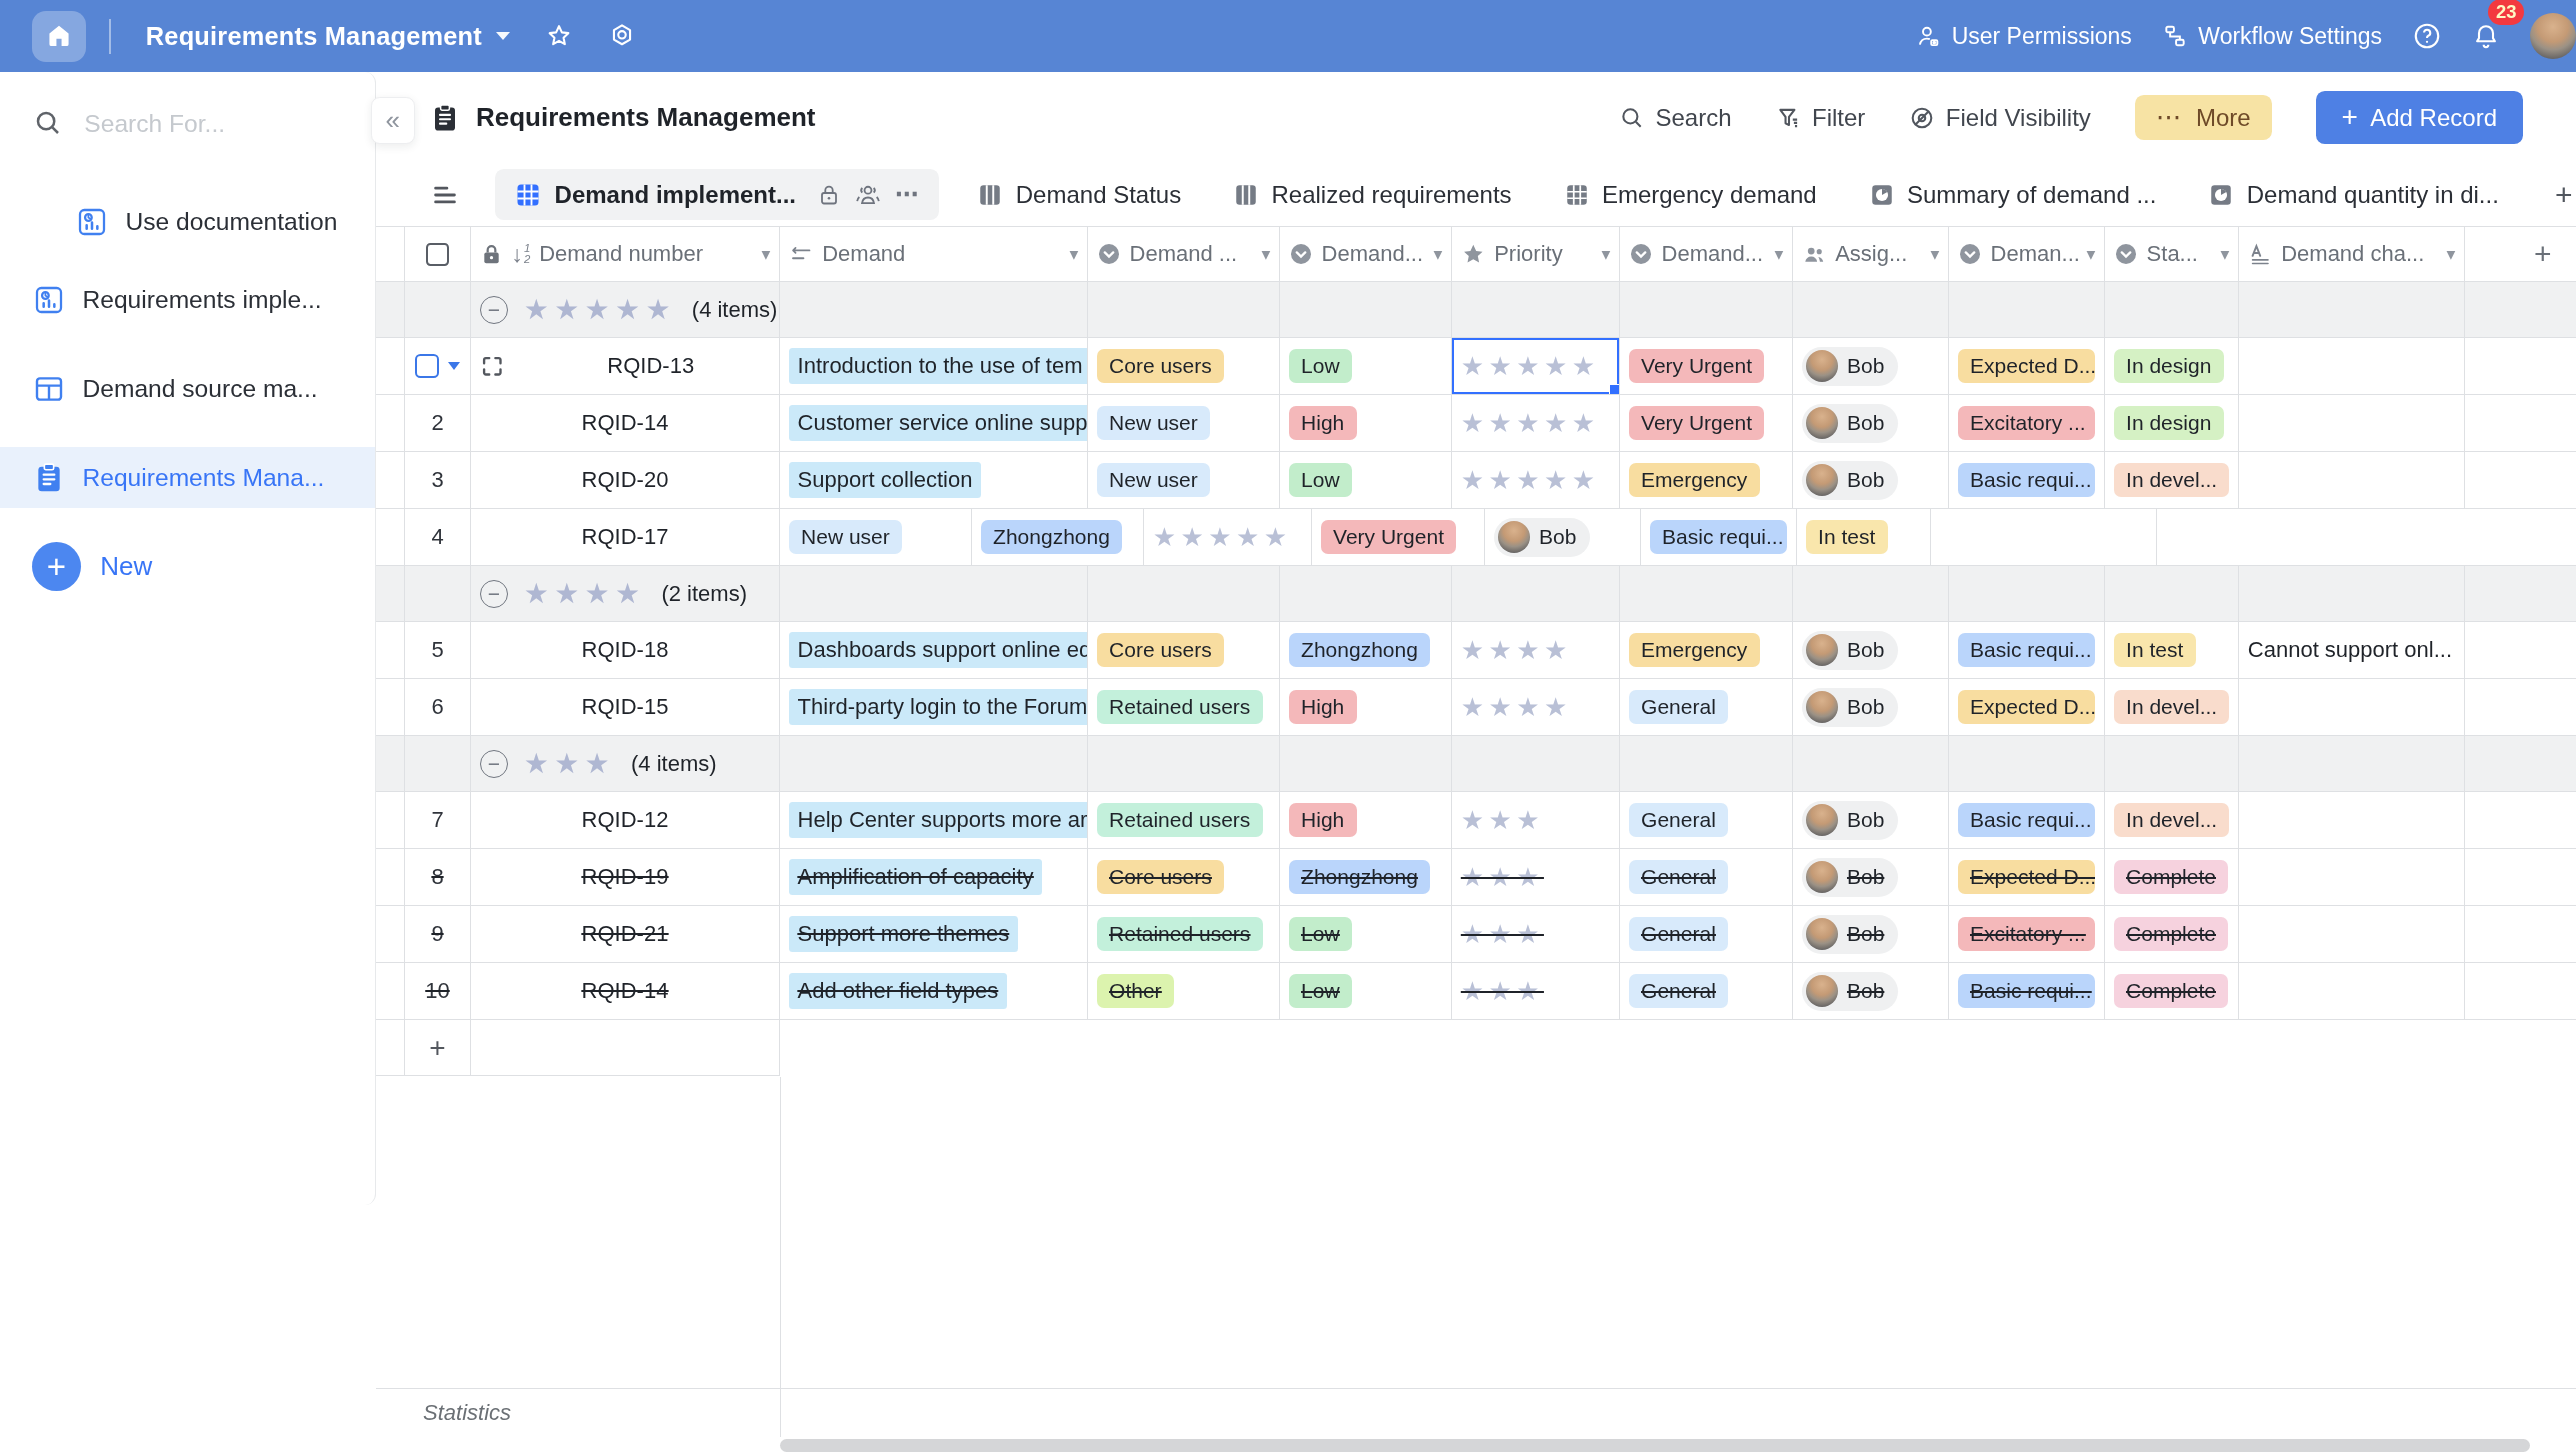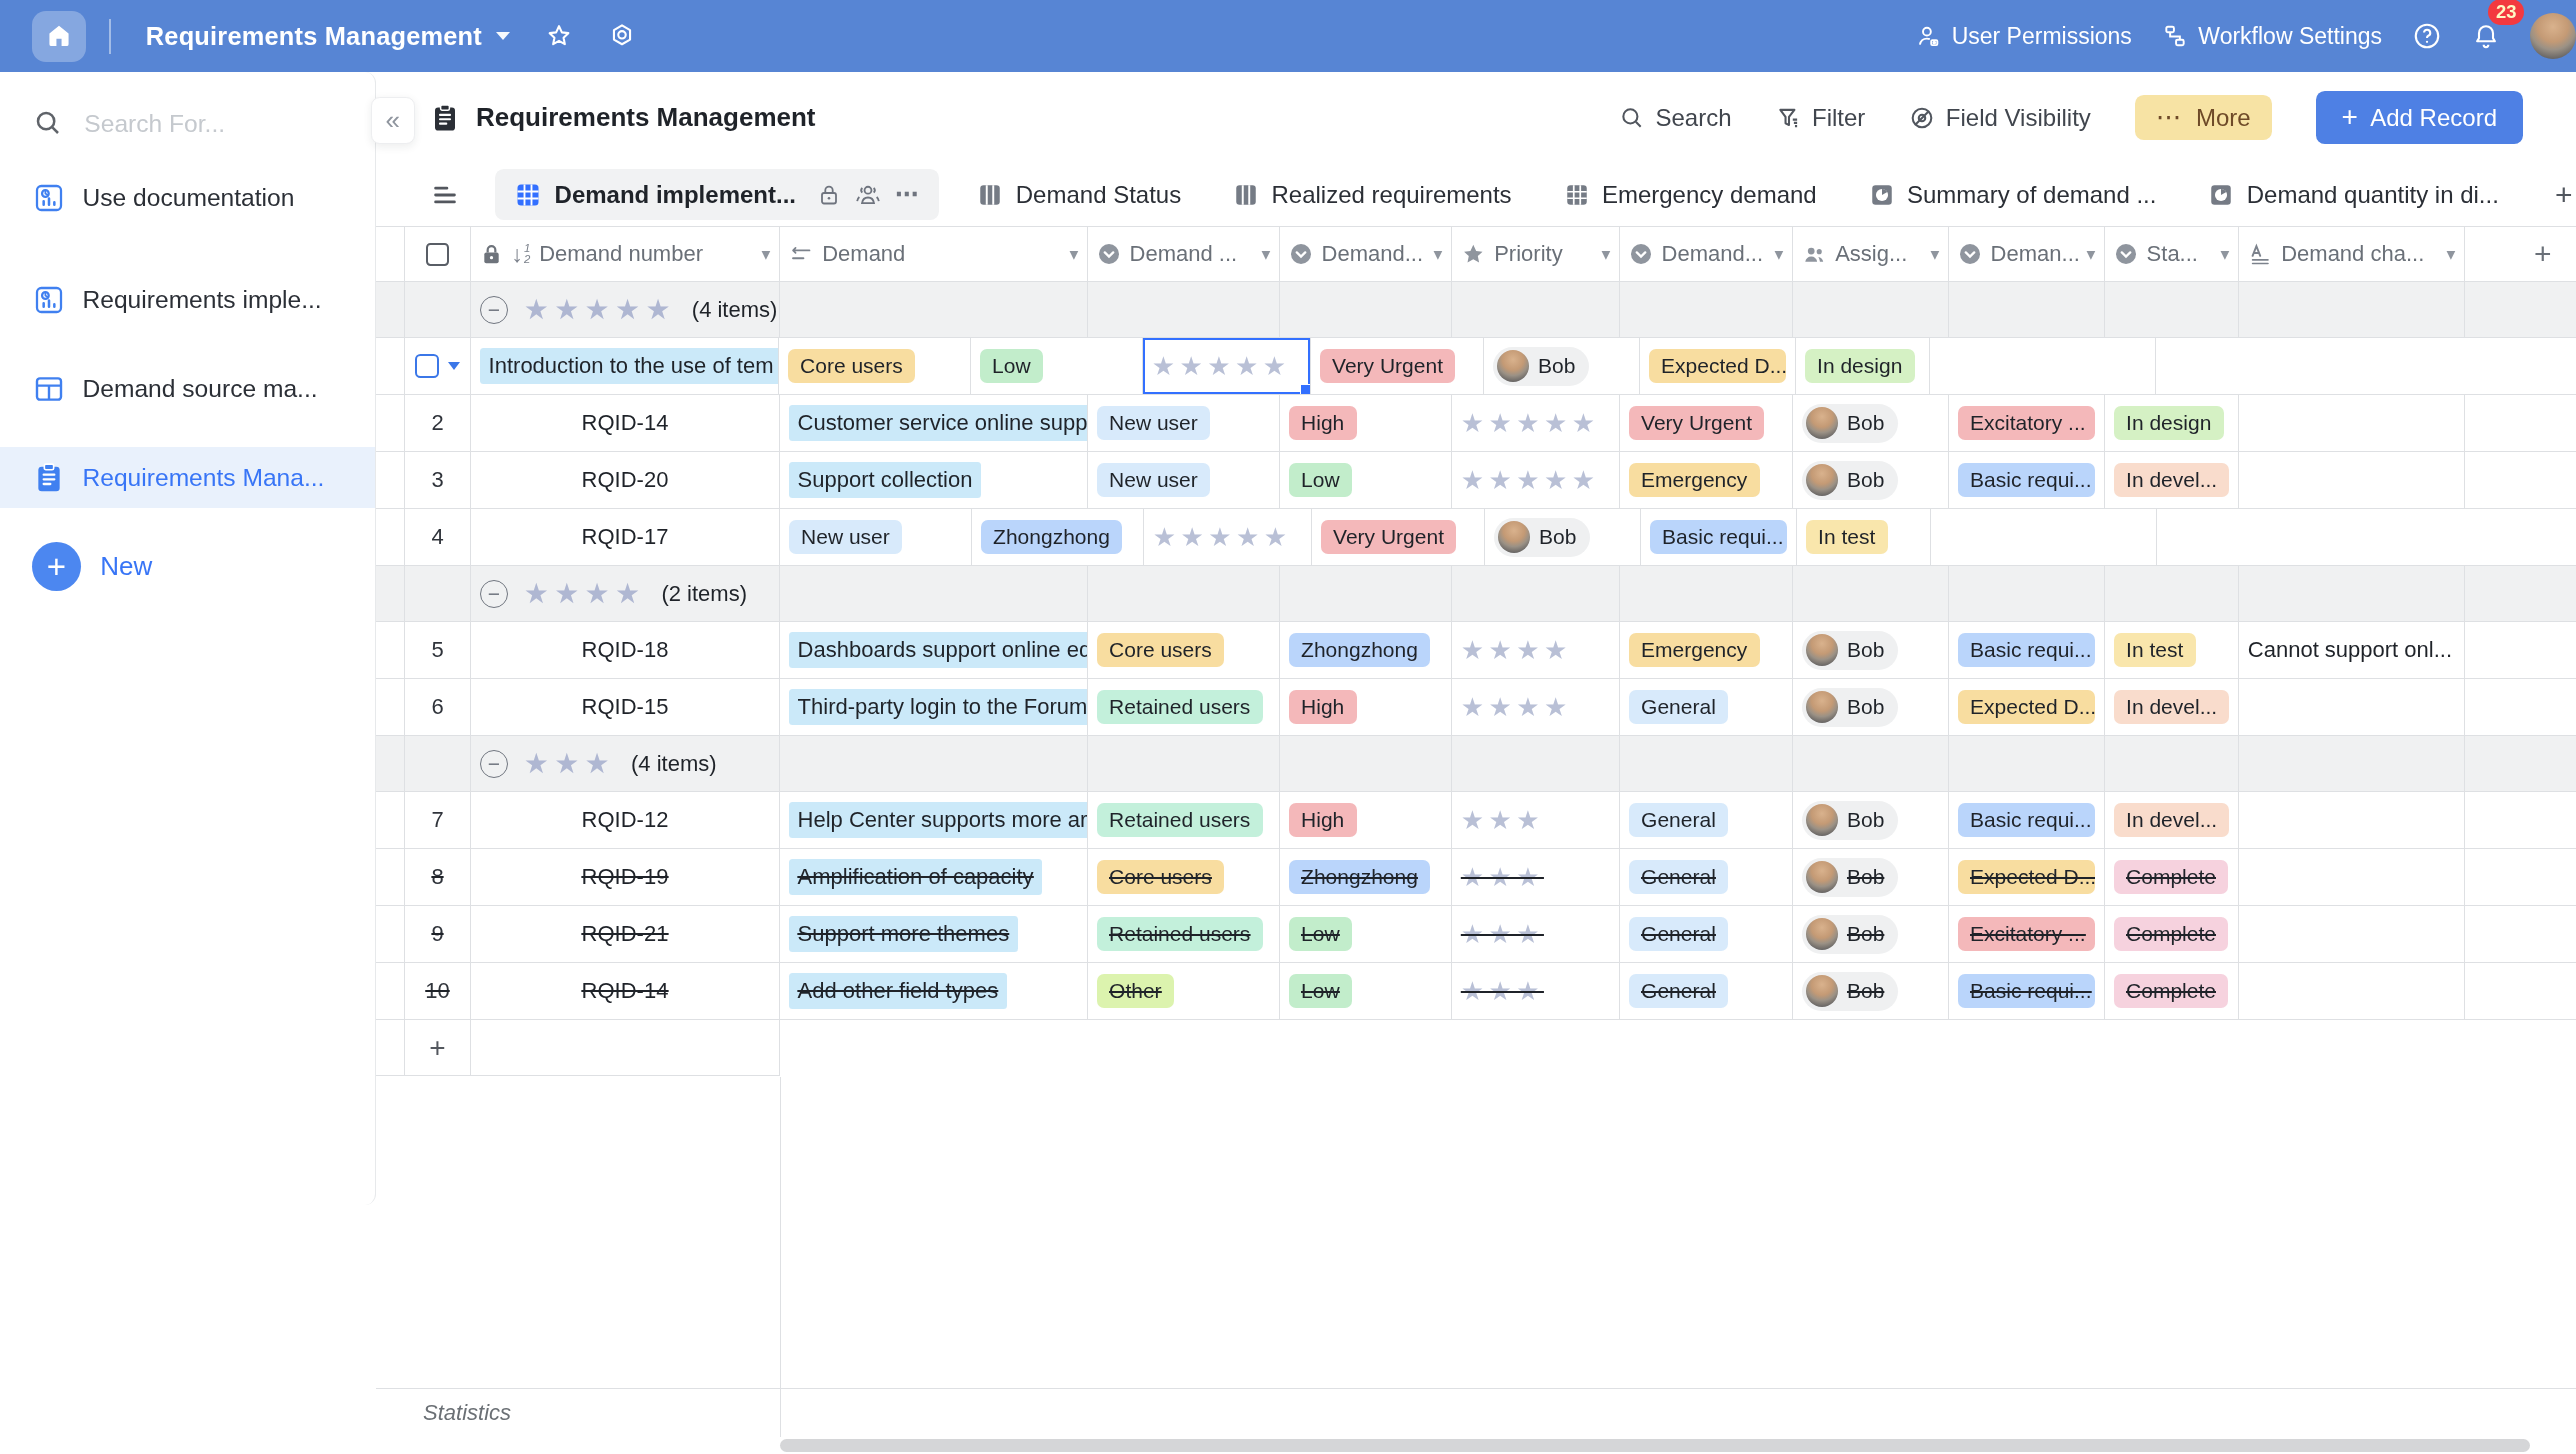--- a/index.html
+++ b/index.html
@@ -183,21 +183,21 @@
     <div class="sb-search">
       <span class="sb-icon">
         <svg width="30" height="30" viewBox="0 0 24 24" fill="none" stroke="#5F6369" stroke-width="2">
             <circle cx="10.5" cy="10.5" r="6.5"></circle>
             <path d="M15.5 15.5L20 20"></path>
           </svg>
       </span>
       <span class="ph">Search For...</span>
     </div>
     <div id="sb-items">
-        <div class="sb-item" style="top: 95px;">
+        <div class="sb-item" style="top: 119px; padding-left: 43px;">
           <span class="sb-icon">
             <svg width="32" height="32" viewBox="0 0 24 24" fill="none" stroke="#4080F0" stroke-width="1.7">
               <rect x="3" y="3" width="18" height="18" rx="3.2"></rect>
               <circle cx="9.3" cy="8.6" r="2.5"></circle>
               <path d="M9.3 6.1v2.5l1.9 1.3" stroke-width="1.3"></path>
               <path d="M8 17v-2.6M12 17v-4.6M16 17v-1.8" stroke-linecap="round" stroke-width="1.9"></path>
             </svg>
           </span>
           <span class="lbl">Use documentation</span>
         </div>
@@ -511,20 +511,29 @@
           <div class="cell" style="width: 156px;"></div>
           <div class="cell" style="width: 134px;"></div>
           <div class="cell" style="width: 226px;"></div>
         </div>
         <div class="row">
           <div class="gutter"></div>
           <div class="cell first" style="width: 67px;">
             <span class="row-checkbox"></span>
             <span class="row-caret"></span>
           </div>
+          <div class="cell" style="width: 309px;">
+            <span class="expand-ic">
+              <svg width="24.6" height="24.6" viewBox="0 0 24 24" fill="none" stroke="#53575E" stroke-width="2.3" stroke-linecap="round">
+                <path d="M4 9V5.7A1.7 1.7 0 0 1 5.7 4H9M15 4h3.3A1.7 1.7 0 0 1 20 5.7V9M20 15v3.3a1.7 1.7 0 0 1-1.7 1.7H15M9 20H5.7A1.7 1.7 0 0 1 4 18.3V15"></path>
+              </svg>
+            </span>
+            <span class="id-txt">RQID-13</span>
+            <span style="width: 24.6px; flex: 0 0 auto;"></span>
+          </div>
           <div class="cell" style="width: 308px;">
             <span class="demand-hl">Introduction to the use of tem</span>
           </div>
           <div class="cell" style="width: 192px;">
             <span class="tag tg-amber">Core users</span>
           </div>
           <div class="cell" style="width: 172px;">
             <span class="tag tg-green">Low</span>
           </div>
           <div class="cell" style="width: 168px;">

